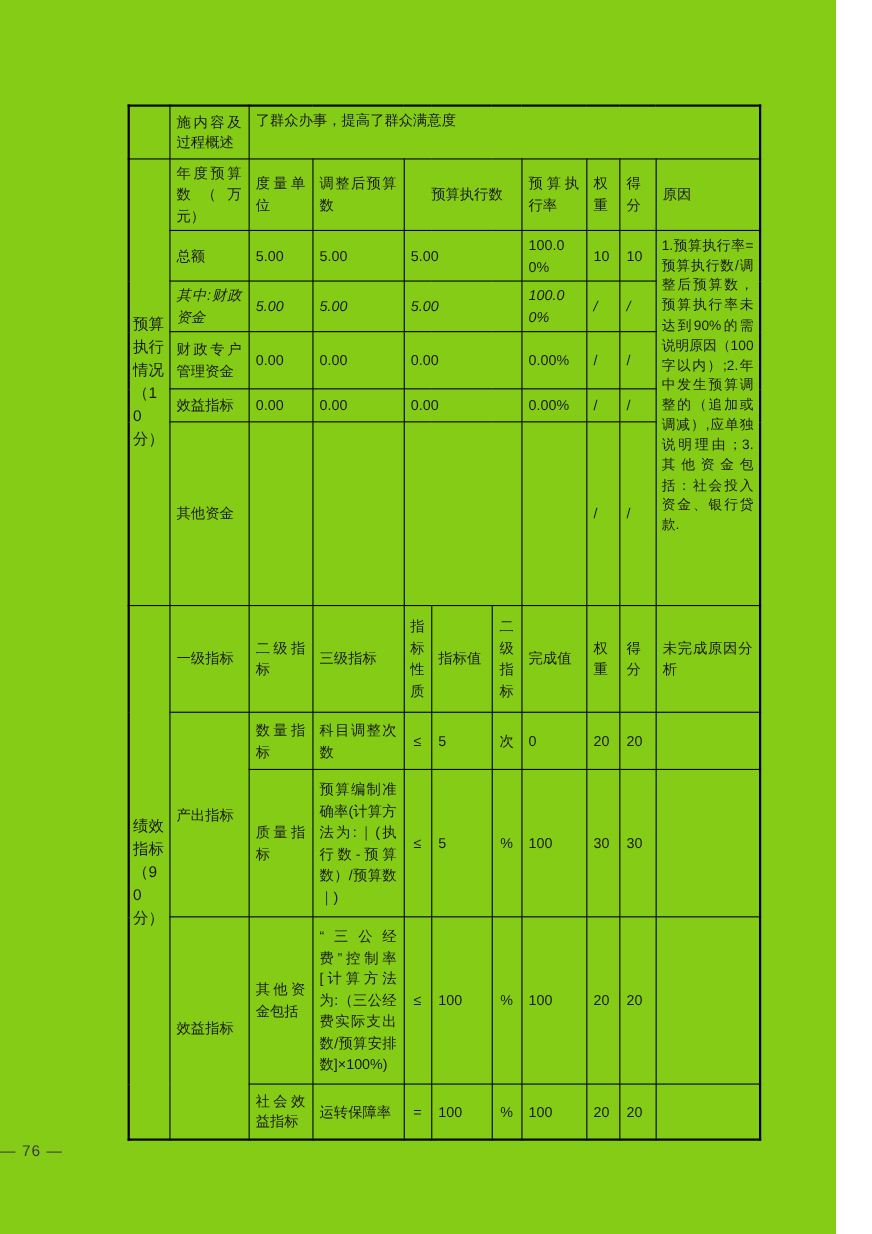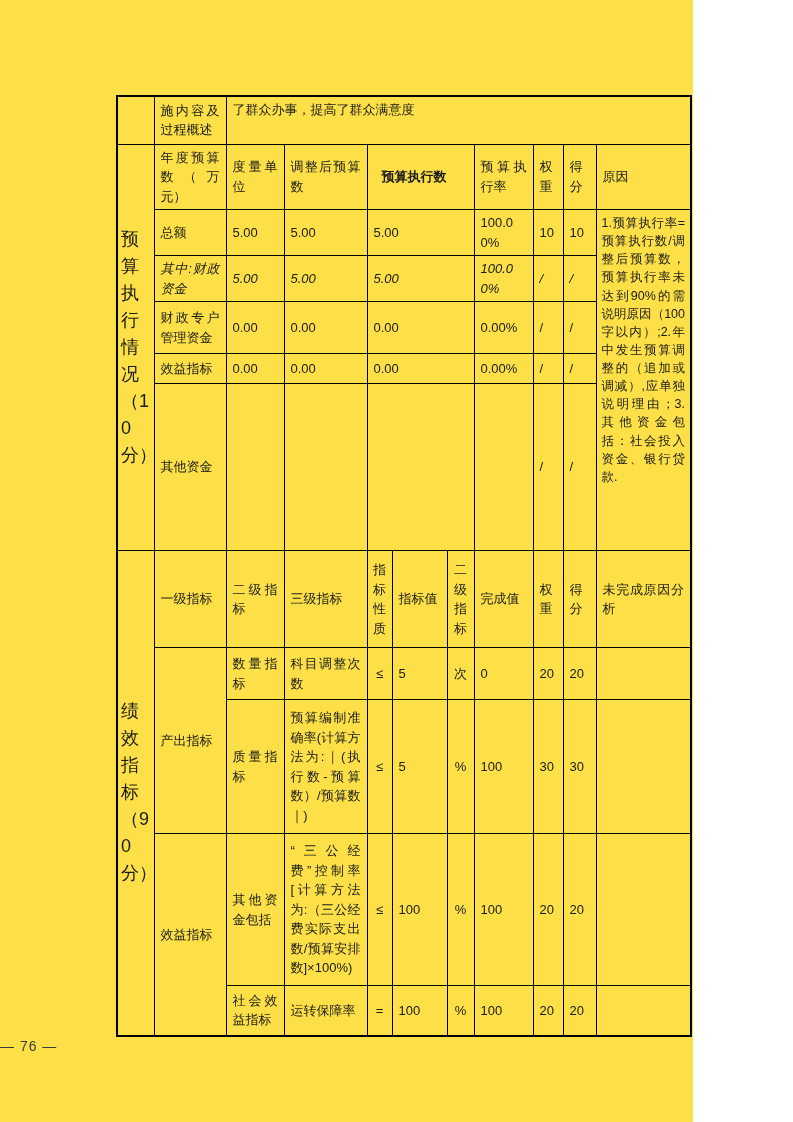--- a/index.html
+++ b/index.html
@@ -1,21 +1,21 @@
 <!DOCTYPE html>
 <html><head>
 <meta charset="utf-8">
 <style>
   * { box-sizing: border-box; }
   html, body { margin: 0; padding: 0; background: #ffffff; }
   .page {
     position: relative;
-    width: 693px;
+    width: 760px;
     height: 1122px;
-    background: #fde047;
+    background: #84cc16;
     font-family: "Liberation Sans", "DejaVu Sans", sans-serif;
     color: #1a1a1a;
     overflow: hidden;
   }
   table.doc-table {
     position: absolute;
     left: 116px;
     top: 95px;
     width: 574px;
     table-layout: fixed;
@@ -26,26 +26,26 @@
     border: 1px solid #000;
     padding: 3px 6px;
     font-size: 13px;
     line-height: 1.5;
     vertical-align: middle;
     text-align: justify;
     text-justify: inter-ideograph;
     word-break: break-all;
     overflow: hidden;
   }
-  td.group-cell { padding: 4px 3px; font-size: 18px; text-align: left; }
+  td.group-cell { padding: 4px 3px; font-size: 14px; text-align: left; }
   td.vhead { text-align: center; padding: 9px 1px; }
   td.sym { text-align: center; padding: 3px 2px; }
   td.top-cell { vertical-align: top; }
   td.reason-cell { vertical-align: top; font-size: 12.5px; line-height: 1.45; padding: 4px 5px; }
-  td.exec-head { text-align: left; padding-left: 14px; font-weight: bold; }
+  td.exec-head { text-align: center; padding-left: 14px; }
   tr.r0  { height: 48px; }
   tr.r1  { height: 50px; }
   tr.r2  { height: 30px; }
   tr.r3  { height: 45px; font-style: italic; }
   tr.r4  { height: 52px; }
   tr.r5  { height: 30px; }
   tr.r6  { height: 167px; }
   tr.r7  { height: 93px; }
   tr.r8  { height: 52px; }
   tr.r9  { height: 134px; }

